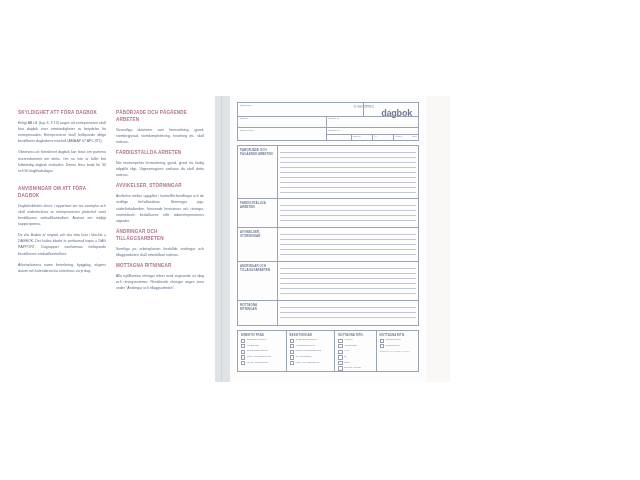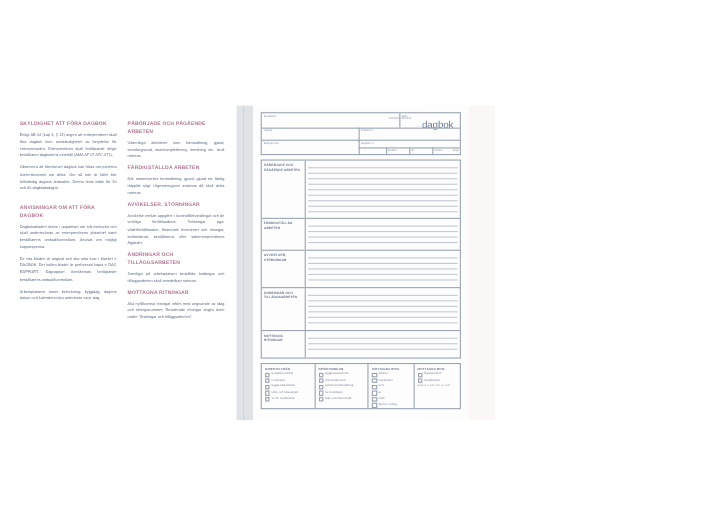--- a/index.html
+++ b/index.html
@@ -115,21 +115,21 @@
     font-size: 2.6px;
     color: #8b93a3;
     letter-spacing: 0.3px;
   }
   .head-title {
     position: absolute;
     right: 6px;
     top: 5px;
     font-size: 9px;
     color: #6e7a96;
-    font-weight: normal;
+    font-weight: bold;
     letter-spacing: -0.2px;
   }
   .head-cell {
     position: absolute;
     font-size: 2.4px;
     color: #7c8698;
     letter-spacing: 0.1px;
   }
   .hl {
     position: absolute;

